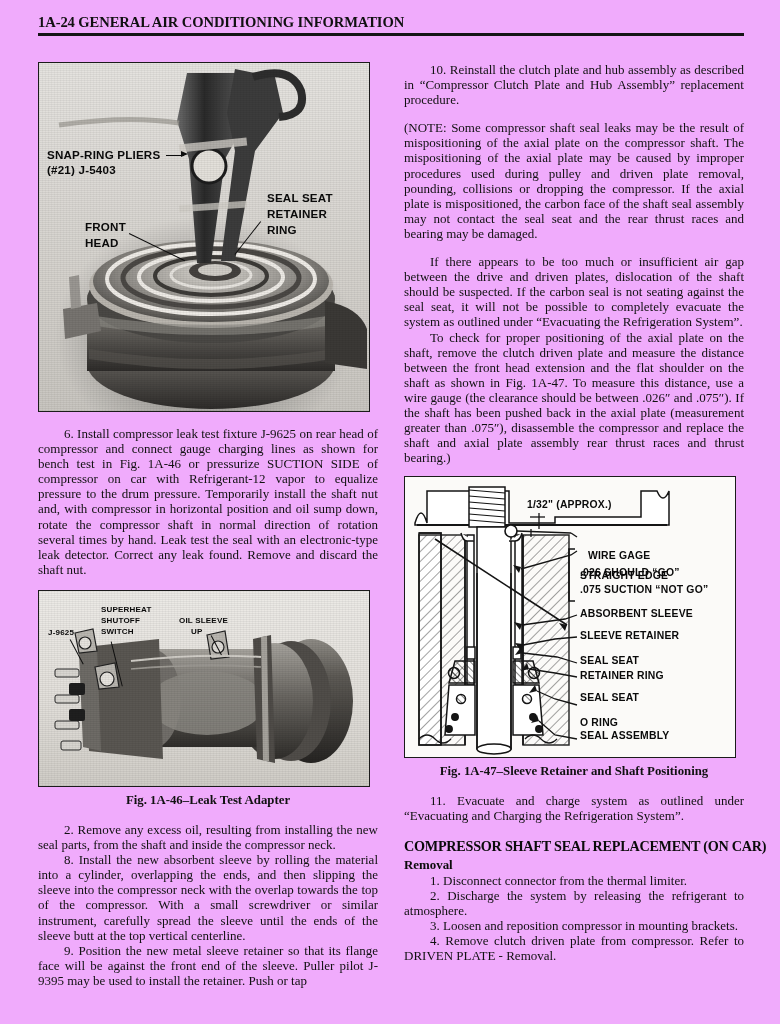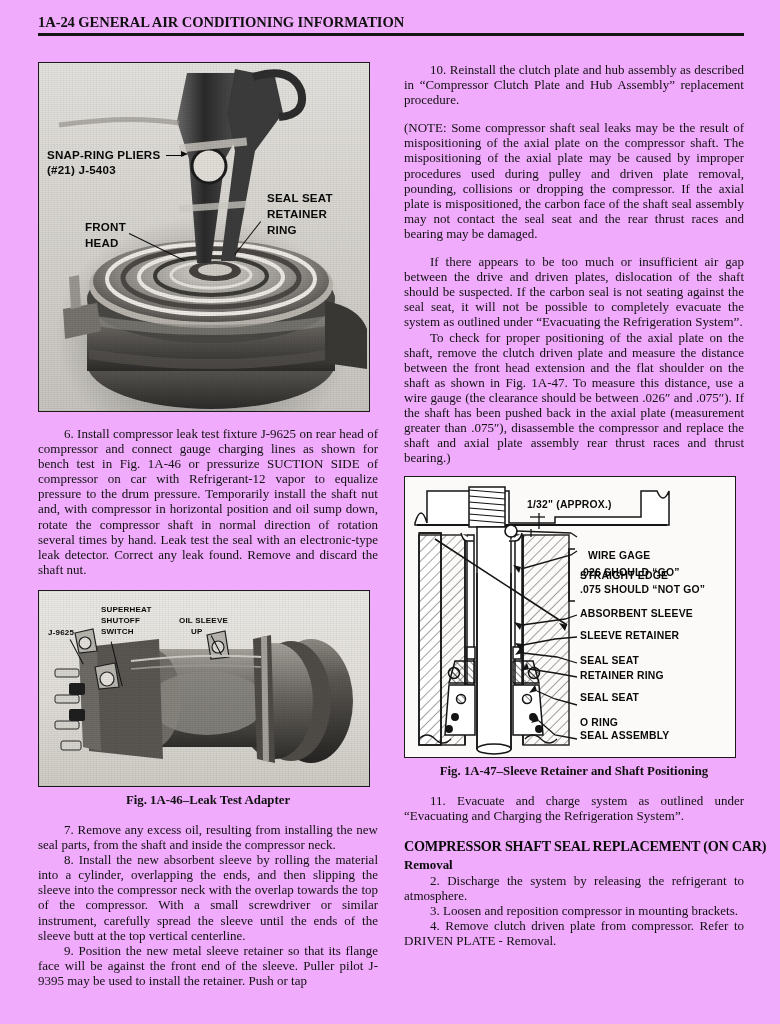--- a/index.html
+++ b/index.html
@@ -301,21 +301,21 @@
       <div class="fig-label lbl-sm" style="left:62px; top:36px;"><span>SWITCH</span></div>
       <div class="leader" style="left:72px; top:50px; width:46px; transform:rotate(76deg);"></div>
 
       <div class="fig-label lbl-sm" style="left:140px; top:25px;"><span>OIL SLEEVE</span></div>
       <div class="fig-label lbl-sm" style="left:152px; top:36px;"><span>UP</span></div>
       <div class="leader" style="left:172px; top:44px; width:22px; transform:rotate(62deg);"></div>
     </div>
 
     <div class="caption">Fig. 1A-46–Leak Test Adapter</div>
 
-    <p class="body gap-sm">7. Remove any excess oil, resulting from installing the new seal parts, from the shaft and inside the compressor neck.</p>
+    <p class="body gap-sm">2. Remove any excess oil, resulting from installing the new seal parts, from the shaft and inside the compressor neck.</p>
     <p class="body">8. Install the new absorbent sleeve by rolling the material into a cylinder, overlapping the ends, and then slipping the sleeve into the compressor neck with the overlap towards the top of the compressor. With a small screwdriver or similar instrument, carefully spread the sleeve until the ends of the sleeve butt at the top vertical centerline.</p>
     <p class="body">9. Position the new metal sleeve retainer so that its flange face will be against the front end of the sleeve. Puller pilot J-9395 may be used to install the retainer. Push or tap</p>
   </div>
 
   <div class="col col-right">
 
     <p class="body">10. Reinstall the clutch plate and hub assembly as described in “Compressor Clutch Plate and Hub Assembly” replacement procedure.</p>
     <p class="body noindent gap">(NOTE: Some compressor shaft seal leaks may be the result of mispositioning of the axial plate on the compressor shaft. The mispositioning of the axial plate may be caused by improper procedures used during pulley and driven plate removal, pounding, collisions or dropping the compressor. If the axial plate is mispositioned, the carbon face of the shaft seal assembly may not contact the seal seat and the rear thrust races and bearing may be damaged.</p>
     <p class="body gap">If there appears to be too much or insufficient air gap between the drive and driven plates, dislocation of the shaft should be suspected. If the carbon seal is not seating against the seal seat, it will not be possible to completely evacuate the system as outlined under “Evacuating the Refrigeration System”.</p>
     <p class="body">To check for proper positioning of the axial plate on the shaft, remove the clutch driven plate and measure the distance between the front head extension and the flat shoulder on the shaft as shown in Fig. 1A-47. To measure this distance, use a wire gauge (the clearance should be between .026″ and .075″). If the shaft has been pushed back in the axial plate (measurement greater than .075″), disassemble the compressor and replace the shaft and axial plate assembly rear thrust races and thrust bearing.)</p>
@@ -416,35 +416,36 @@
           <polygon points="132,214 124,216 130,208"></polygon>
           <polygon points="134,244 126,246 132,238"></polygon>
           <polygon points="162,148 154,146 160,154"></polygon>
         </g>
       </svg>
 
       <div class="fig-label lbl-md" style="left:122px; top:22px;"><span>1/32" (APPROX.)</span></div>
       <div class="fig-label lbl-md" style="left:175px; top:53px;margin-top:40px;"><span>STRAIGHT EDGE</span></div>
       <div class="fig-label lbl-md" style="left:175px; top:73px;margin-left:8px;"><span>WIRE GAGE</span></div>
       <div class="fig-label lbl-md" style="left:175px; top:90px;"><span>.026 SHOULD “GO”</span></div>
-      <div class="fig-label lbl-md" style="left:175px; top:107px;"><span>.075 SHOULD “NOT GO”</span></div>
+      <div class="fig-label lbl-md" style="left:175px; top:107px;"><span>.075 SUCTION “NOT GO”</span></div>
       <div class="fig-label lbl-md" style="left:175px; top:131px;"><span>ABSORBENT SLEEVE</span></div>
       <div class="fig-label lbl-md" style="left:175px; top:153px;"><span>SLEEVE RETAINER</span></div>
       <div class="fig-label lbl-md" style="left:175px; top:178px;"><span>SEAL SEAT</span></div>
       <div class="fig-label lbl-md" style="left:175px; top:193px;"><span>RETAINER RING</span></div>
       <div class="fig-label lbl-md" style="left:175px; top:215px;"><span>SEAL SEAT</span></div>
       <div class="fig-label lbl-md" style="left:175px; top:240px;"><span>O RING</span></div>
       <div class="fig-label lbl-md" style="left:175px; top:253px;"><span>SEAL ASSEMBLY</span></div>
     </div>
 
     <div class="caption">Fig. 1A-47–Sleeve Retainer and Shaft Positioning</div>
 
     <p class="body gap-sm">11. Evacuate and charge system as outlined under “Evacuating and Charging the Refrigeration System”.</p>
 
     <div class="sec-head">COMPRESSOR SHAFT SEAL REPLACEMENT (ON CAR)</div>
     <div class="sub-head">Removal</div>
 
+    <p class="body">1. Disconnect connector from the thermal limiter.</p>
     <p class="body">2. Discharge the system by releasing the refrigerant to atmosphere.</p>
     <p class="body">3. Loosen and reposition compressor in mounting brackets.</p>
     <p class="body">4. Remove clutch driven plate from compressor. Refer to DRIVEN PLATE - Removal.</p>
   </div>
 
 </div>
 
 </body></html>

